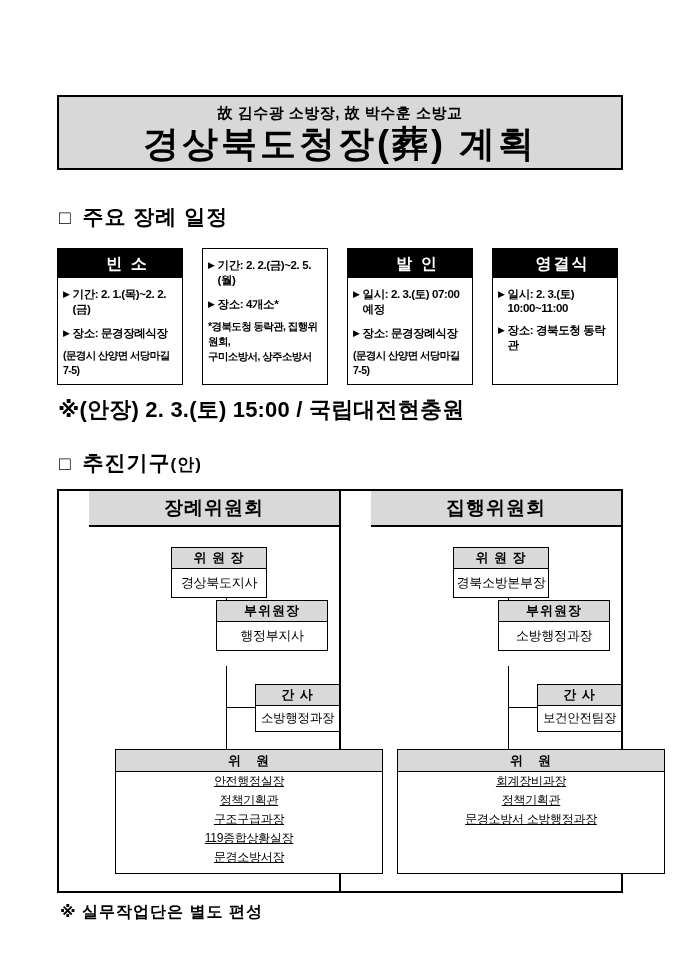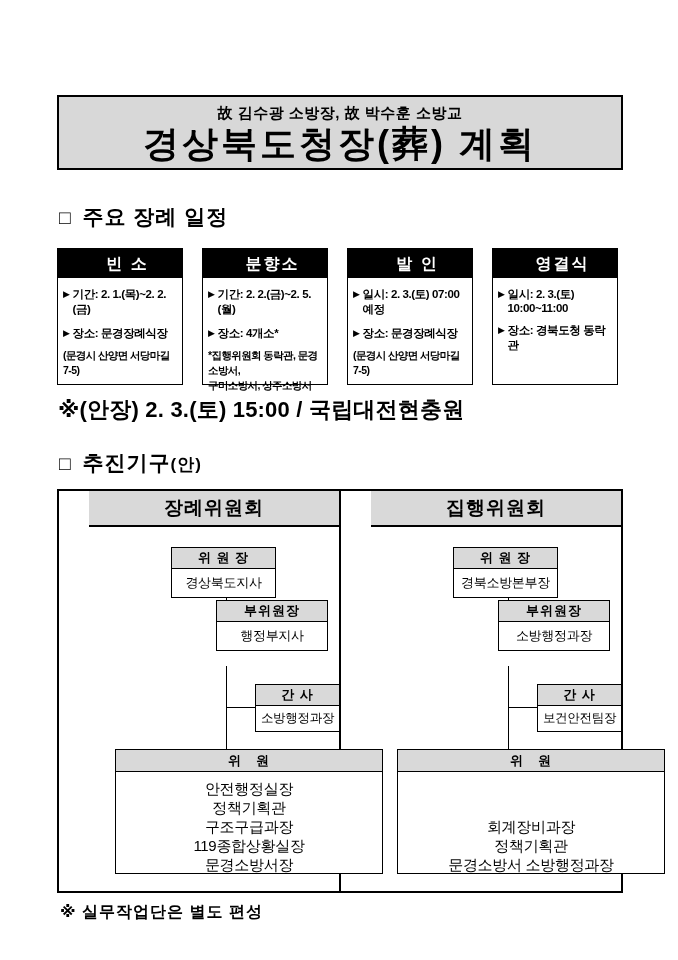--- a/index.html
+++ b/index.html
@@ -46,29 +46,29 @@
     height:34px;line-height:34px;background:#d9d9d9;border-bottom:2px solid #000;
     text-align:center;font-size:19px;font-weight:bold;letter-spacing:1px;
   }
   .org-cell{position:relative;flex:1;}
   .node{position:absolute;box-sizing:border-box;border:1px solid #000;background:#fff;}
   .node-h{
     background:#d9d9d9;border-bottom:1px solid #000;text-align:center;
     font-size:13px;font-weight:bold;line-height:20px;height:20px;white-space:pre;letter-spacing:1px;
   }
   .node-b{text-align:center;font-size:13px;line-height:28px;height:28px;letter-spacing:-0.3px;}
-  .node.chair{left:82px;top:20px;width:105px;}
+  .node.chair{left:82px;top:20px;width:96px;}
   .node.vice{left:82px;top:73px;width:112px;margin-left:45px;}
   .node.sec{left:166px;top:157px;width:85px;}
   .node.sec .node-b{line-height:25px;height:25px;font-size:12.5px;}
   .node.members{left:26px;top:222px;width:268px;height:125px;}
   .node.members .node-h{height:21px;line-height:21px;}
   .names{
-    height:102px;display:flex;flex-direction:column;justify-content:flex-end;
-    text-align:center;font-size:15px;line-height:19px;letter-spacing:-0.3px;
+    height:102px;display:flex;flex-direction:column;justify-content:flex-start;
+    text-align:center;font-size:12px;line-height:19px;letter-spacing:-0.3px;text-decoration:underline;
   }
   .names div:empty{display:none;}
   .conn{position:absolute;}
   .conn.v1{left:137px;top:71px;height:17px;width:0;border-left:1px solid #000;}
   .conn.v2{left:137px;top:139px;height:83px;width:0;border-left:1px solid #000;}
   .conn.h1{left:138px;top:180px;width:28px;height:0;border-top:1px solid #000;}
   
   .footer-note{position:absolute;left:60px;top:902px;font-size:16px;font-weight:bold;letter-spacing:1px;}
 </style>
 </head>
@@ -99,32 +99,31 @@
             <span>장소: 문경장례식장</span>
           </div>
         <div class="snote">
           <div>(문경시 산양면 서당마길 7-5)</div>
 
         </div>
       </div>
     </div>
 
     <div class="sbox">
-      <div class="sbox-h">분향소</div>
       <div class="sbox-b">
         <div class="sitem">
             <span class="arr">▶</span>
             <span>기간: 2. 2.(금)~2. 5.(월)</span>
           </div>
         <div class="sitem">
             <span class="arr">▶</span>
             <span>장소: 4개소*</span>
           </div>
         <div class="snote">
-          <div>*집행위원회 동락관, 문경소방서,</div>
+          <div>*경북도청 동락관, 집행위원회,</div>
           <div>구미소방서, 상주소방서</div>
         </div>
       </div>
     </div>
 
     <div class="sbox">
       <div class="sbox-h">발 인</div>
       <div class="sbox-b">
         <div class="sitem">
             <span class="arr">▶</span>

